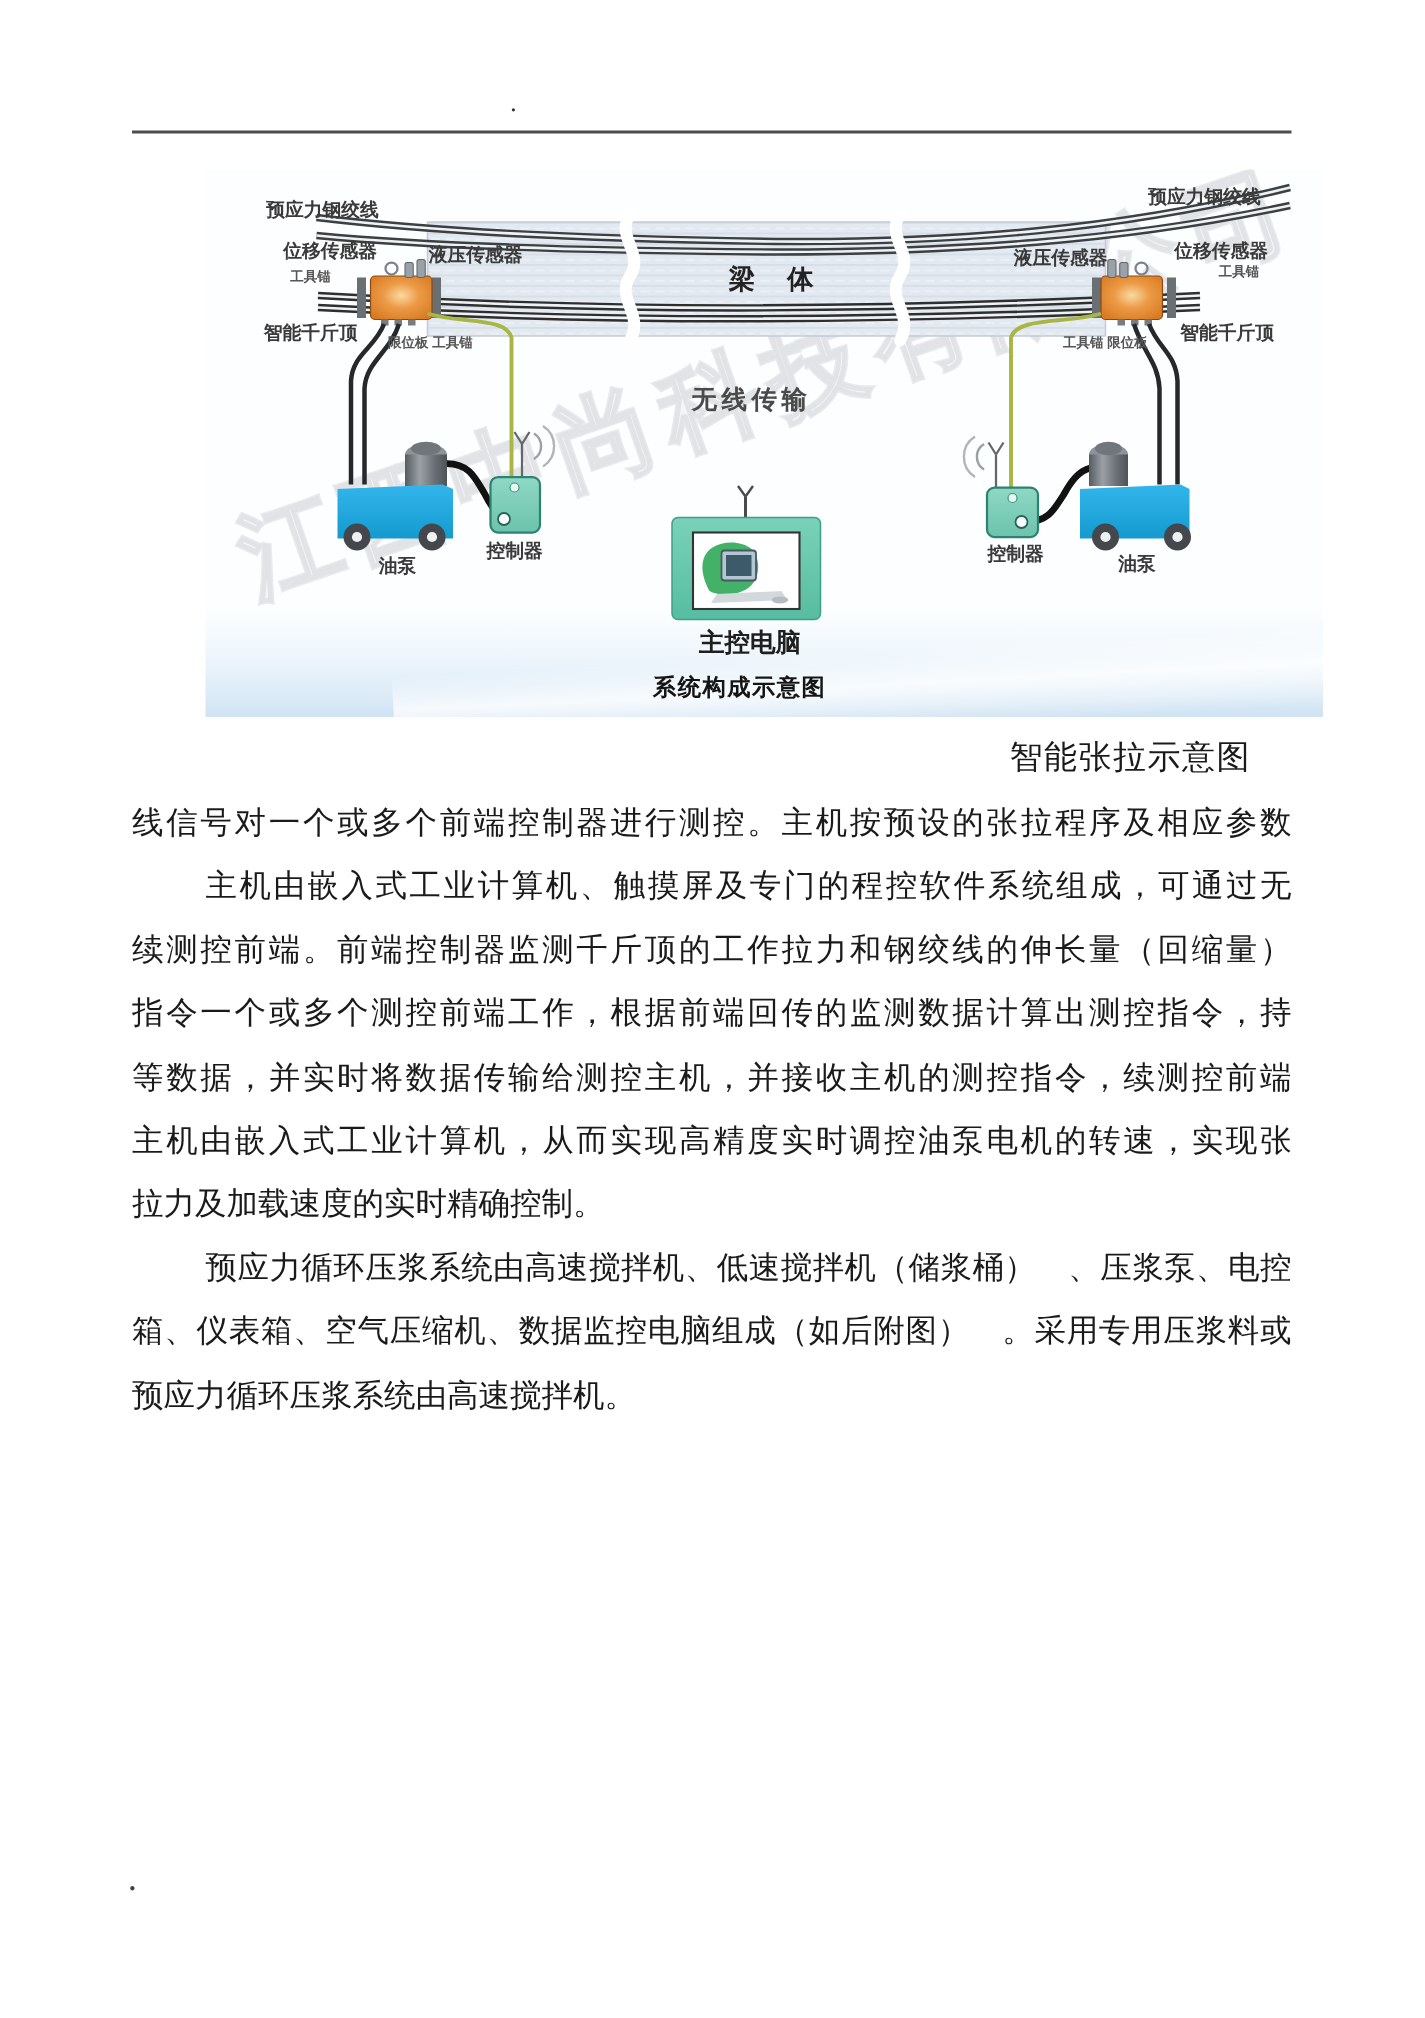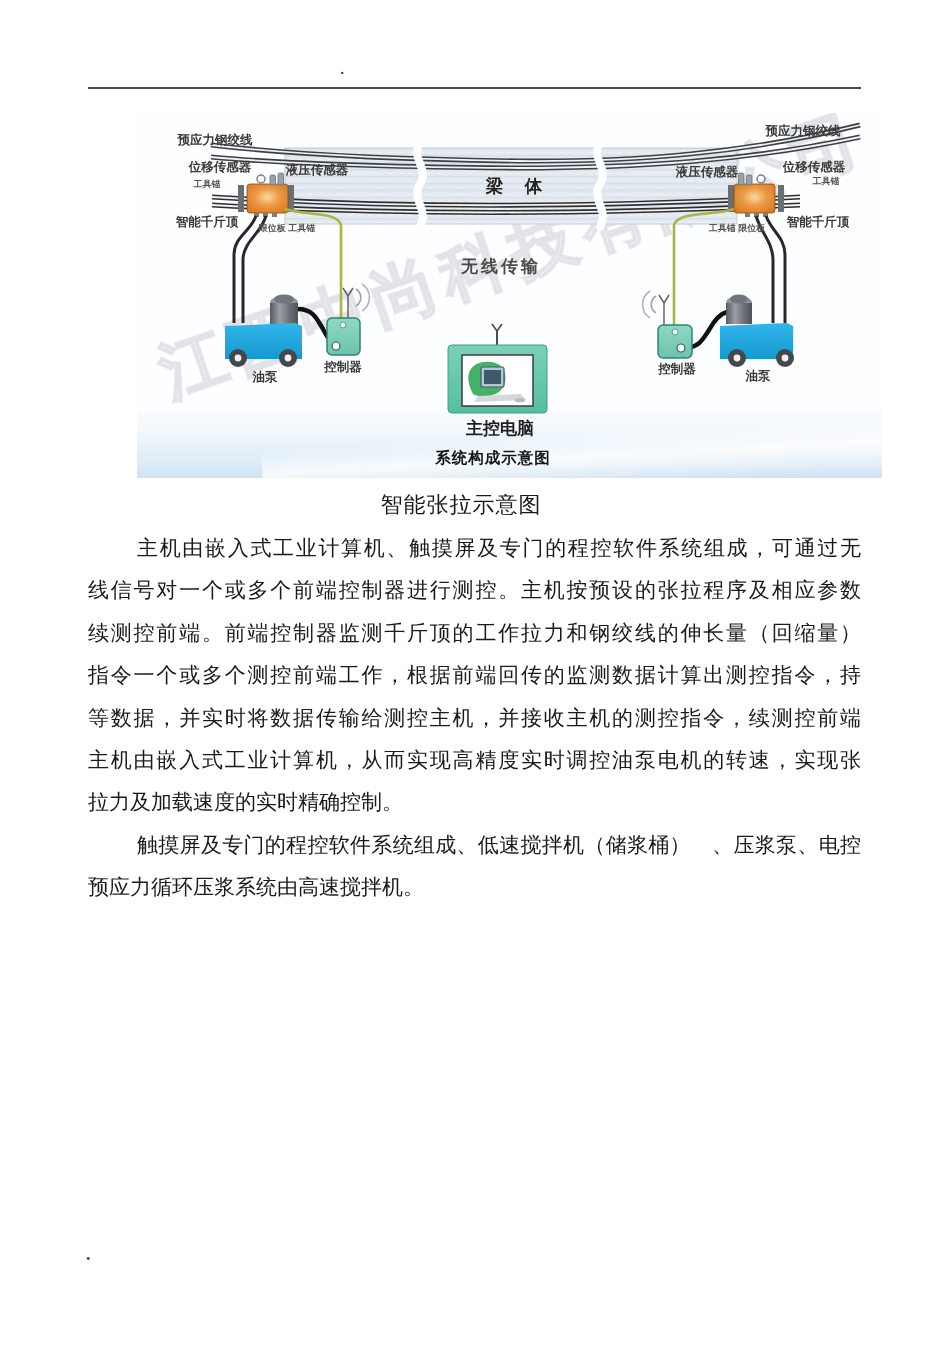--- a/index.html
+++ b/index.html
@@ -14,21 +14,21 @@
   .watermark{position:absolute;left:25px;top:229px;line-height:66px;
              transform:rotate(-19deg);transform-origin:0 33px;
              font-family:"Liberation Sans",sans-serif;
              font-size:66px;letter-spacing:8px;font-weight:bold;
              color:rgba(150,160,168,0.09);-webkit-text-stroke:2px rgba(140,150,158,0.18);
              white-space:nowrap;}
   .swoosh{position:absolute;right:-80px;bottom:-6px;width:700px;height:52px;
           background:linear-gradient(180deg,rgba(255,255,255,0) 0%,rgba(255,255,255,0.8) 45%,rgba(255,255,255,0) 100%);
           transform:rotate(-3deg);}
   .fig-svg{position:absolute;left:0;top:0;}
-  .caption{position:absolute;left:88px;top:491px;width:746px;text-align:center;
+  .caption{position:absolute;left:88px;top:491px;width:746px;text-align:right;
            font-size:22px;line-height:28px;letter-spacing:1px;}
   .bodytext{position:absolute;left:88px;top:527px;width:773px;font-size:21px;}
   .ln{height:42.4px;line-height:42.4px;white-space:nowrap;text-align:justify;text-align-last:justify;}
   .ln.end{text-align:right;text-align-last:left;}
   .ln.indent{padding-left:49px;}
   svg text{font-family:"Liberation Sans",sans-serif;font-weight:bold;}
 </style>
 </head>
 <body>
 
@@ -207,25 +207,26 @@
         <text x="689" y="71">工具锚</text>
         <text x="150" y="118">限位板 工具锚</text>
         <text x="600" y="118">工具锚 限位板</text>
       </g>
     </svg>
   </div>
 
   <div class="caption">智能张拉示意图</div>
 
   <div class="bodytext">
+    <div class="ln">线信号对一个或多个前端控制器进行测控。主机按预设的张拉程序及相应参数</div>
     <div class="ln indent">主机由嵌入式工业计算机、触摸屏及专门的程控软件系统组成，可通过无</div>
-    <div class="ln">线信号对一个或多个前端控制器进行测控。主机按预设的张拉程序及相应参数</div>
     <div class="ln">续测控前端。前端控制器监测千斤顶的工作拉力和钢绞线的伸长量（回缩量）</div>
     <div class="ln">指令一个或多个测控前端工作，根据前端回传的监测数据计算出测控指令，持</div>
     <div class="ln">等数据，并实时将数据传输给测控主机，并接收主机的测控指令，续测控前端</div>
     <div class="ln">主机由嵌入式工业计算机，从而实现高精度实时调控油泵电机的转速，实现张</div>
     <div class="ln end">拉力及加载速度的实时精确控制。</div>
-    <div class="ln indent">触摸屏及专门的程控软件系统组成、低速搅拌机（储浆桶）　、压浆泵、电控</div>
+    <div class="ln indent">预应力循环压浆系统由高速搅拌机、低速搅拌机（储浆桶）　、压浆泵、电控</div>
+    <div class="ln">箱、仪表箱、空气压缩机、数据监控电脑组成（如后附图）　。采用专用压浆料或</div>
     <div class="ln end">预应力循环压浆系统由高速搅拌机。</div>
   </div>
 
   <span class="stray" id="stray-bottom">.</span>
 </div>
 
 </body></html>

